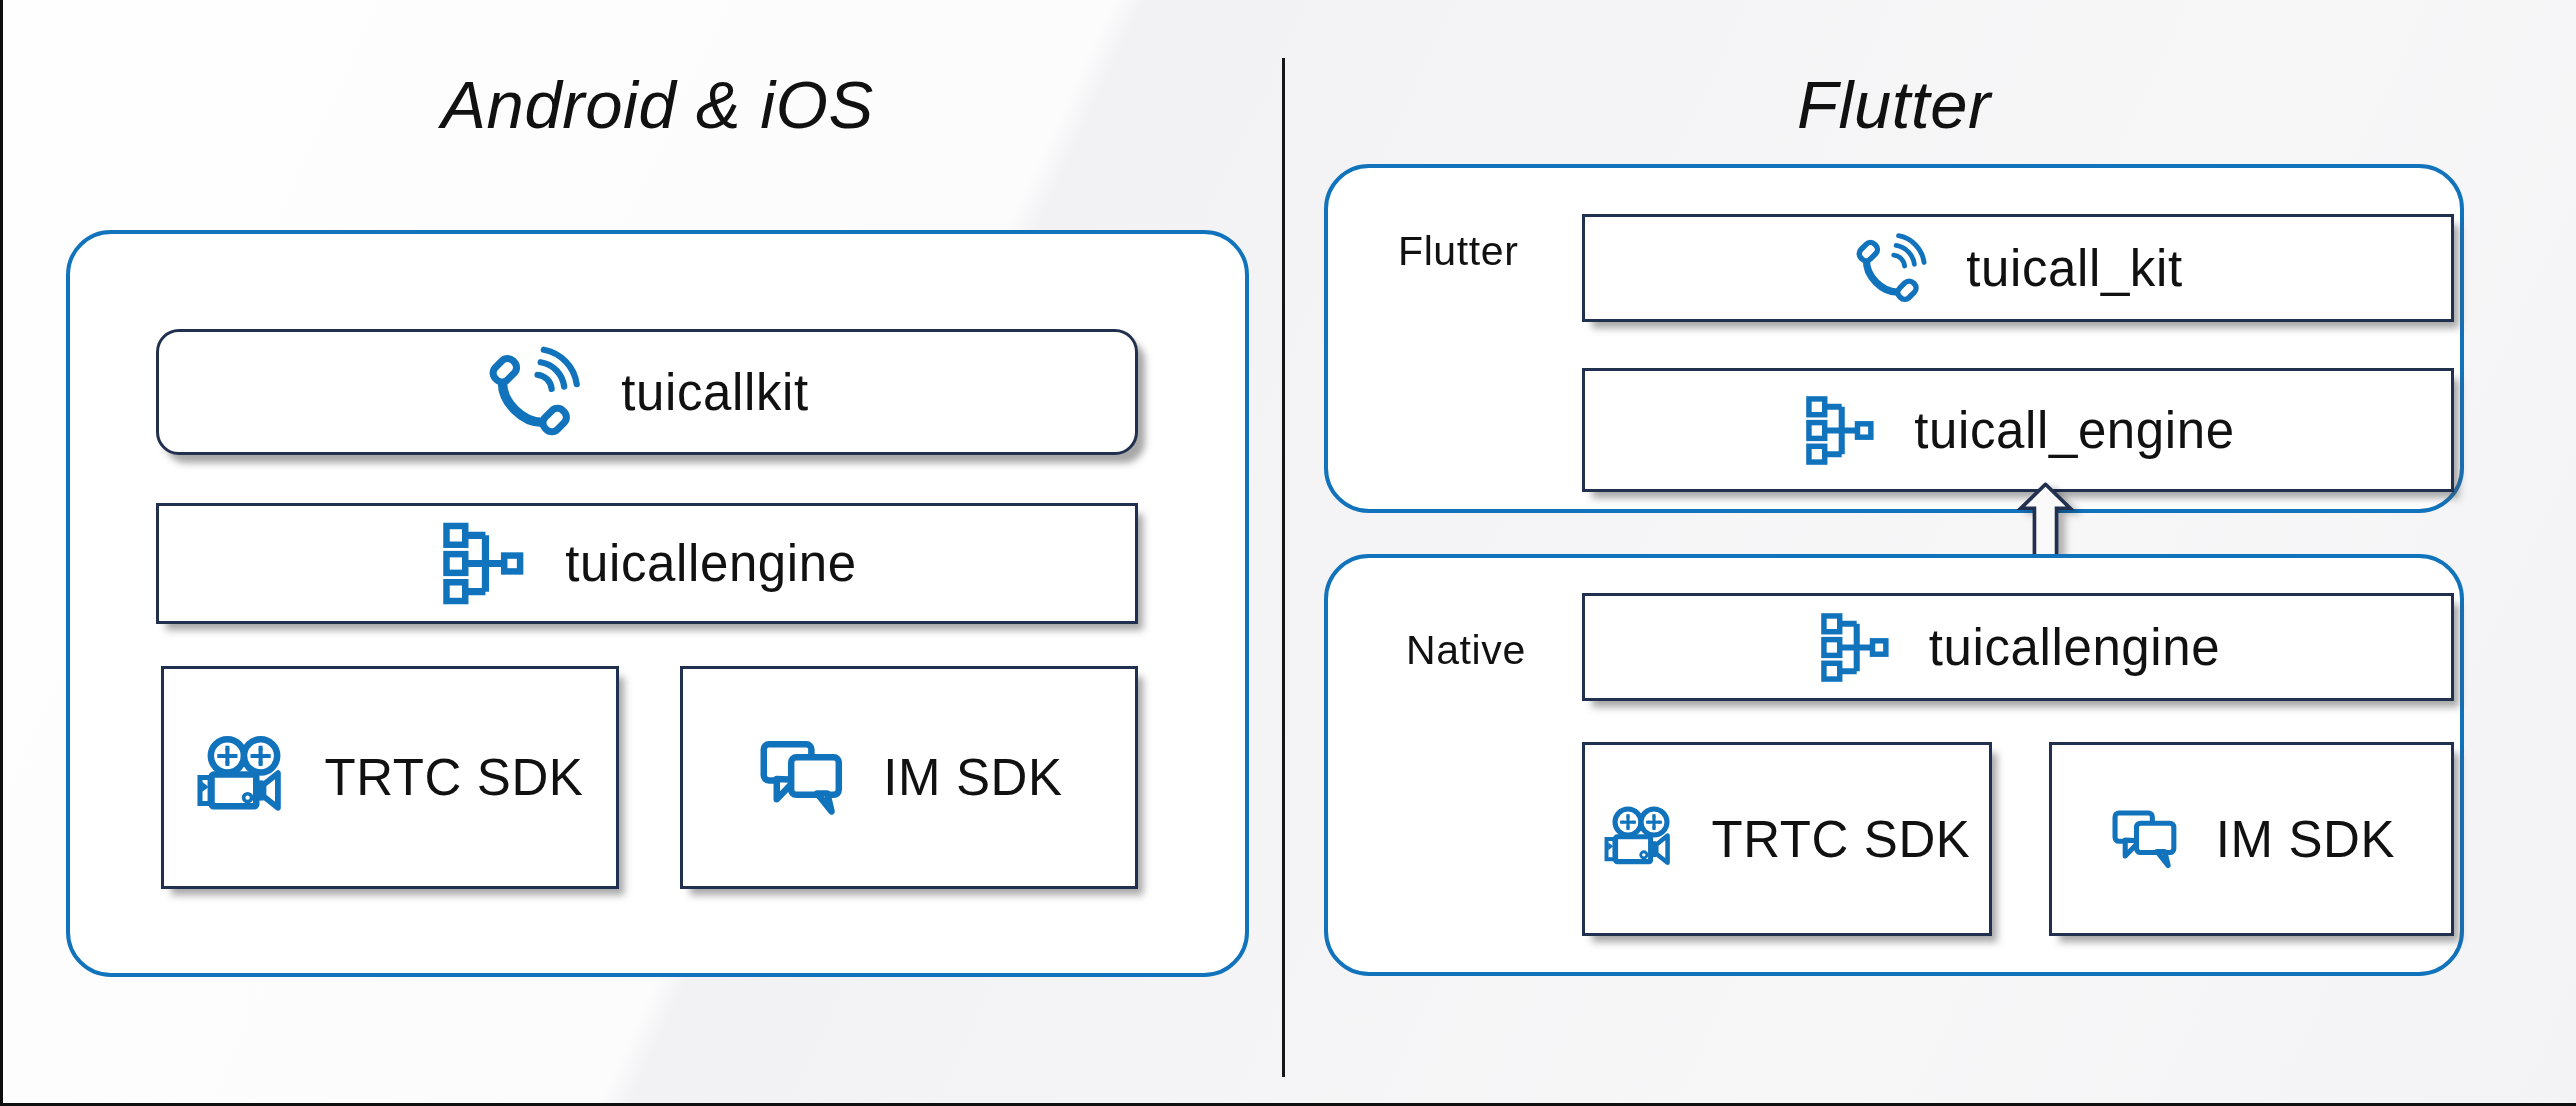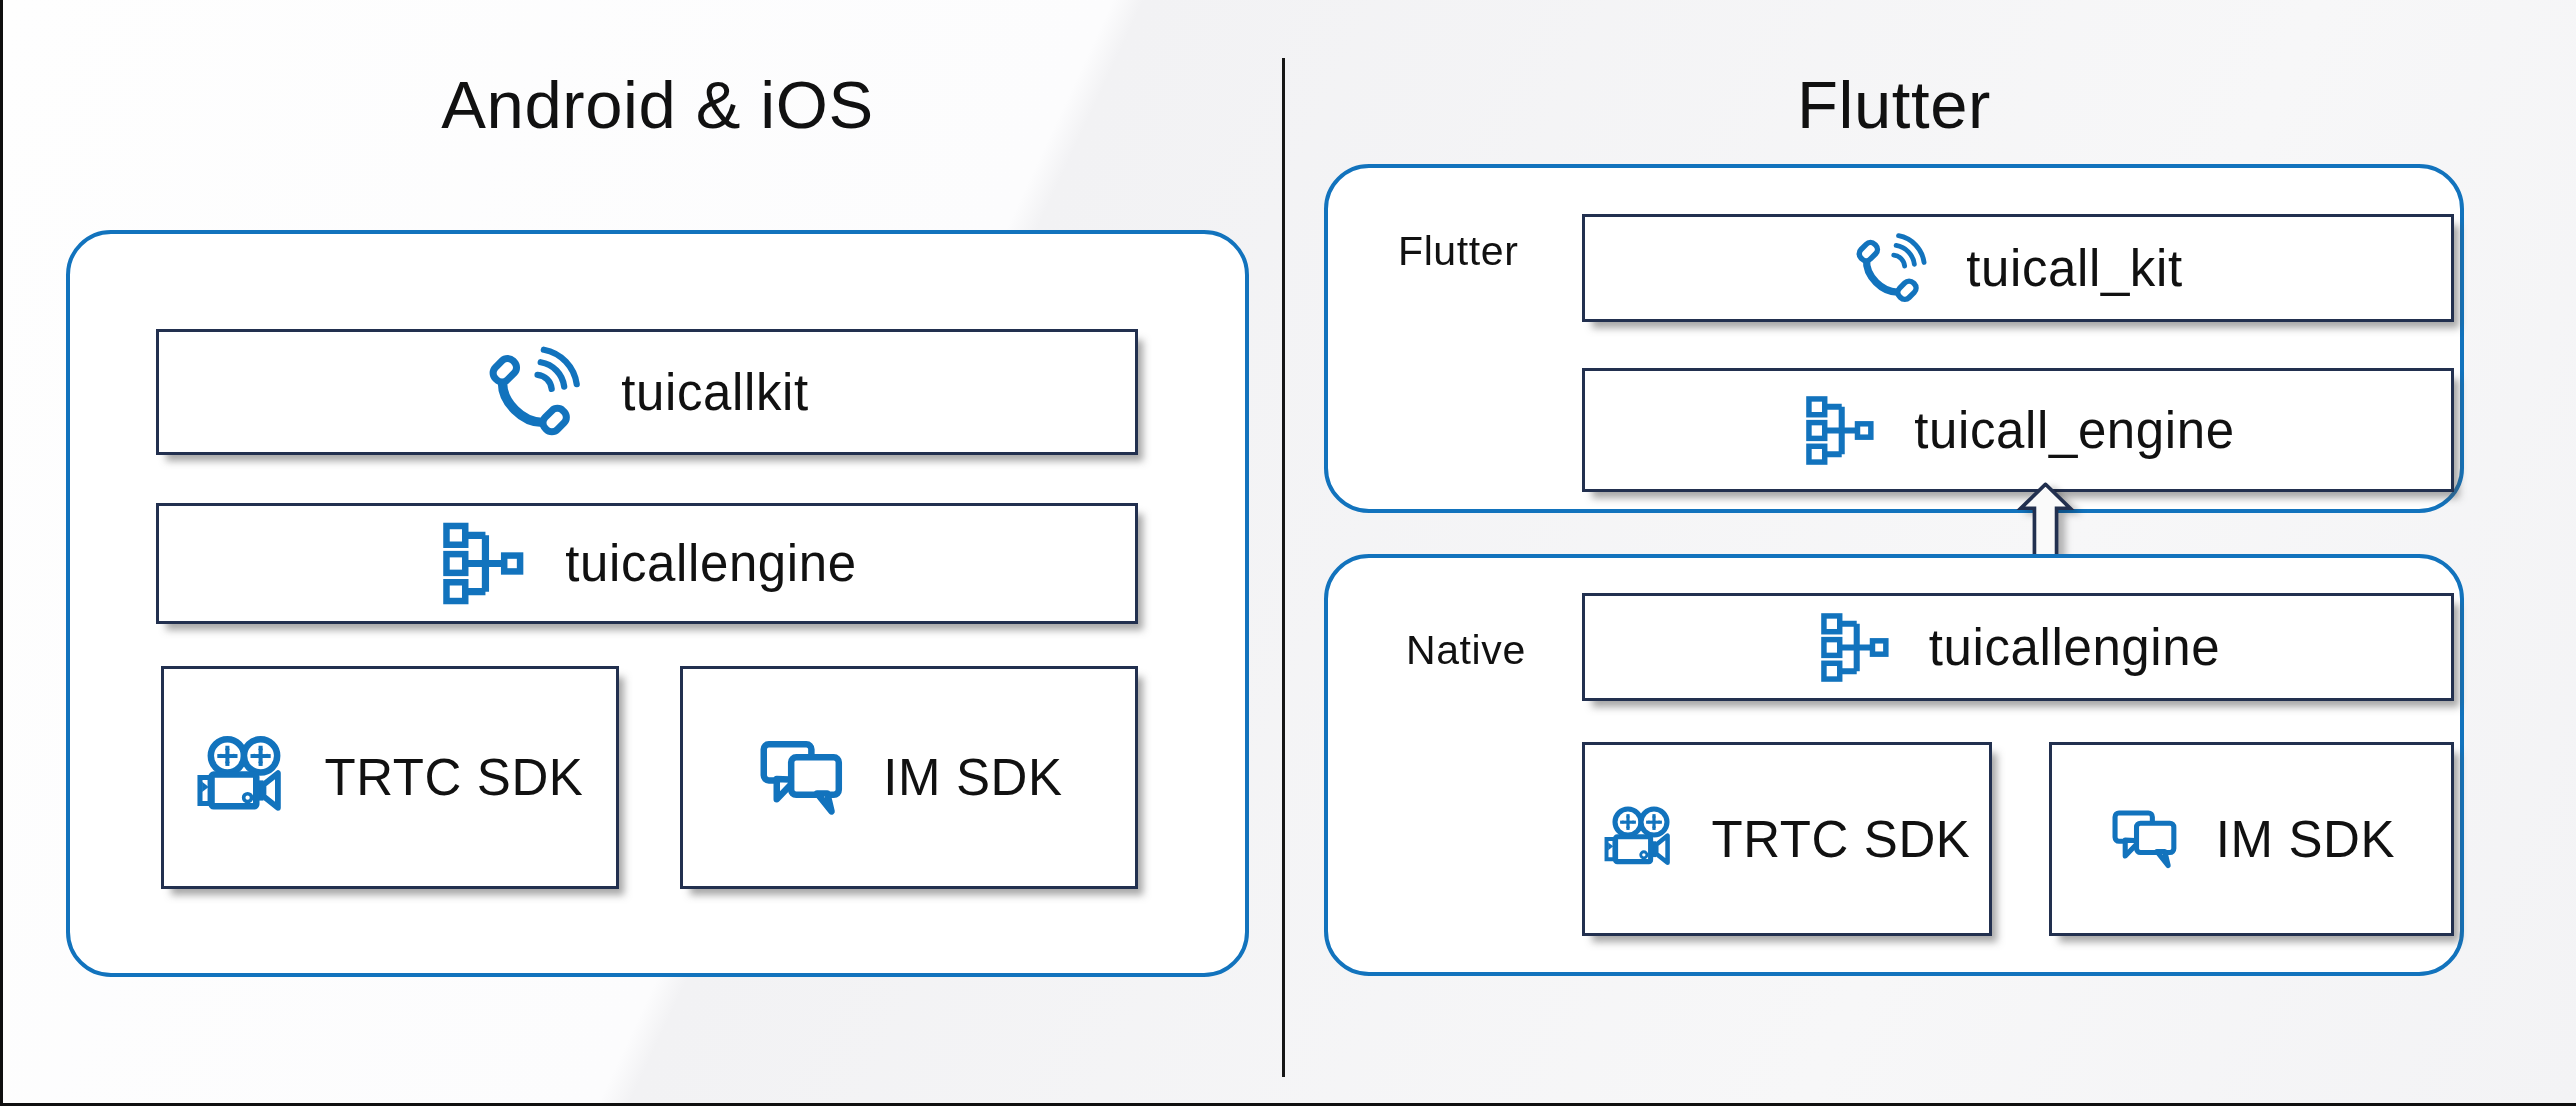--- a/index.html
+++ b/index.html
@@ -10,20 +10,21 @@
     color:#1a1a1a;
   }
   .frame-left{position:absolute;left:0;top:0;width:2.5px;height:1106px;background:#0f0f0f;}
   .frame-bottom{position:absolute;left:0;top:1103px;width:2576px;height:3.7px;background:#0f0f0f;}
   .divider{position:absolute;left:1282px;top:58px;width:2.5px;height:1019px;background:#161616;}
 
   .section-title{
     position:absolute;text-align:center;
     font-size:67px;font-weight:300;letter-spacing:0.6px;line-height:80px;color:#111;
     white-space:nowrap;
+    font-style:italic;
   }
   #title-left{left:66px;top:65px;width:1183px;}
   #title-right{left:1324px;top:65px;width:1140px;}
 
   .container{
     position:absolute;background:#ffffff;
     border:4.3px solid #1273bd;border-radius:45px;
     box-sizing:border-box;
   }
   #container-android{left:66px;top:230px;width:1183px;height:747px;}
@@ -40,21 +41,21 @@
   .box{
     position:absolute;background:#ffffff;
     border:3.1px solid #22304f;box-sizing:border-box;
     box-shadow:8px 9.3px 7.4px -1.9px rgba(80,80,80,.5);
     display:flex;align-items:center;justify-content:center;gap:34px;
   }
   .box-label{font-size:51px;font-weight:300;letter-spacing:0.6px;color:#111;white-space:nowrap;}
   .icon{color:#1273bd;flex:0 0 auto;display:block;}
 
   
-  #box-tuicallkit   {left:156px; top:329px; width:982px;height:126px;}
+  #box-tuicallkit   {left:156px; top:329px; width:982px;height:126px;border-radius:23px;}
   #box-tuicallengine{left:156px; top:503px; width:982px;height:121px;}
   #box-trtc-left    {left:161px; top:666px;width:458px; height:223px;}
   #box-im-left      {left:680px;top:666px;width:458px; height:223px;}
 
   
   #box-tuicall-kit   {left:1582px;top:214px; width:872px;height:108px;}
   #box-tuicall-engine{left:1582px;top:368px; width:872px;height:124px;}
   #box-tuicallengine-r{left:1582px;top:593px;width:872px;height:108px;}
   #box-trtc-right    {left:1582px;top:742px;width:410px;height:194px;}
   #box-im-right      {left:2049px;top:742px;width:405px;height:194px;}

